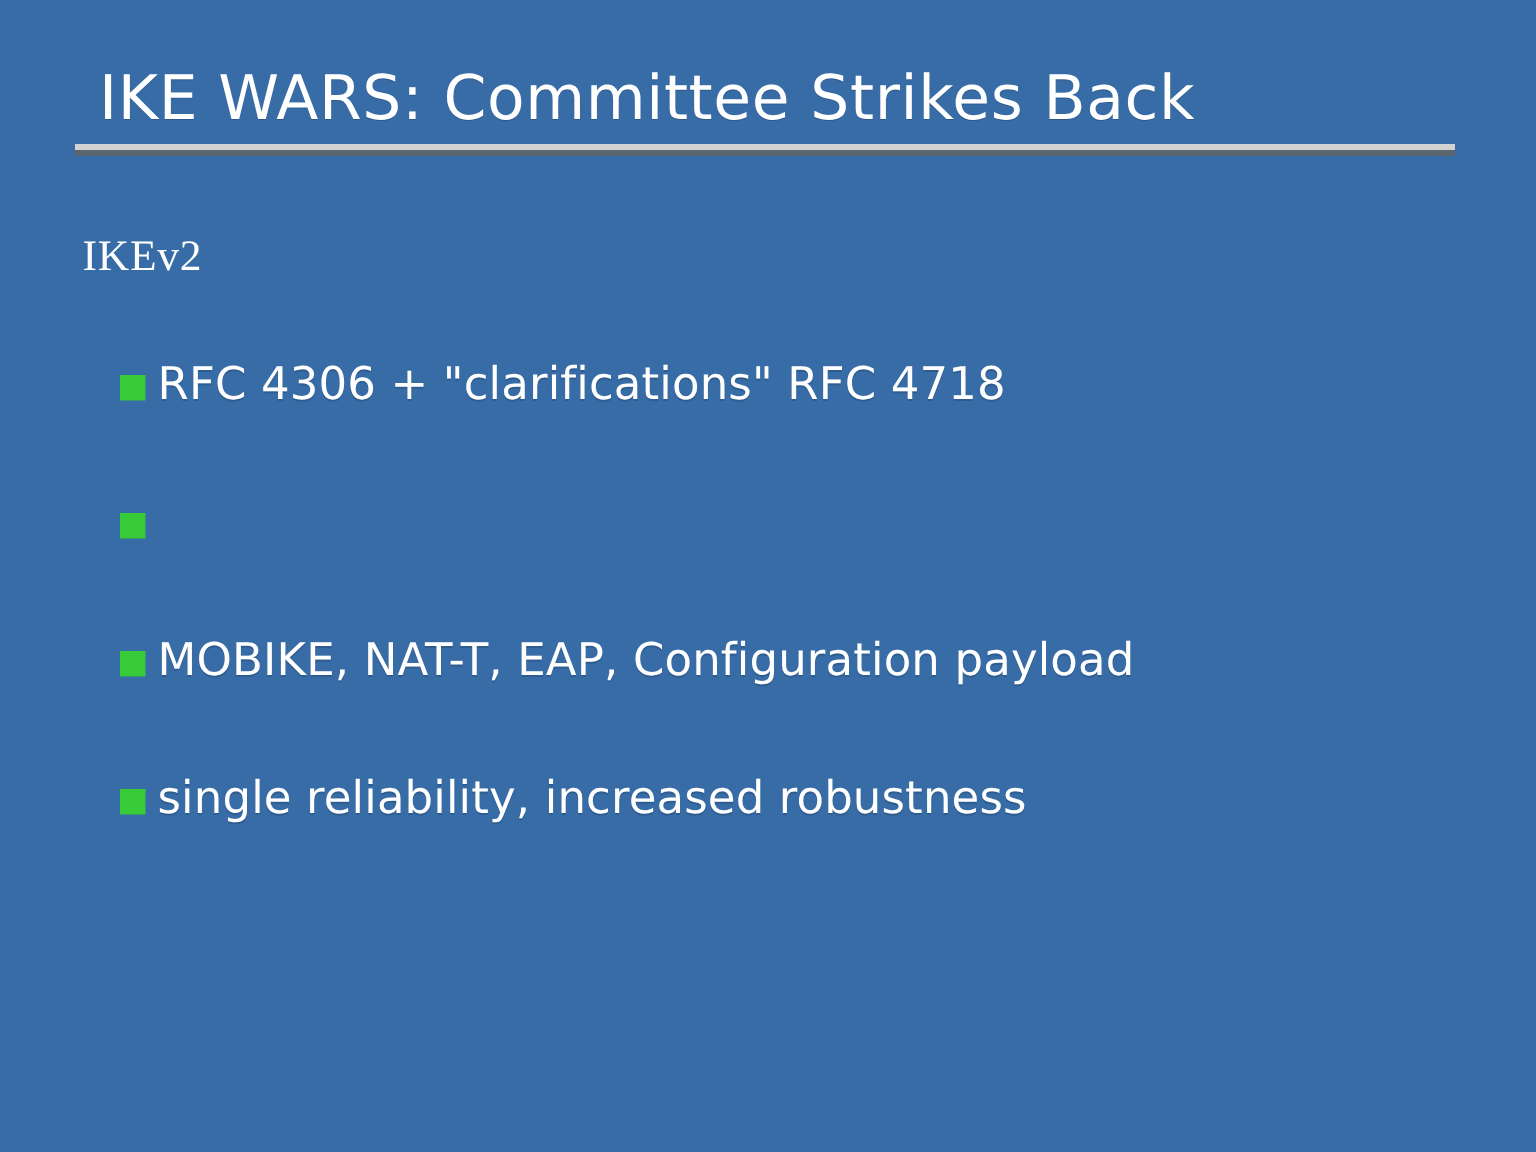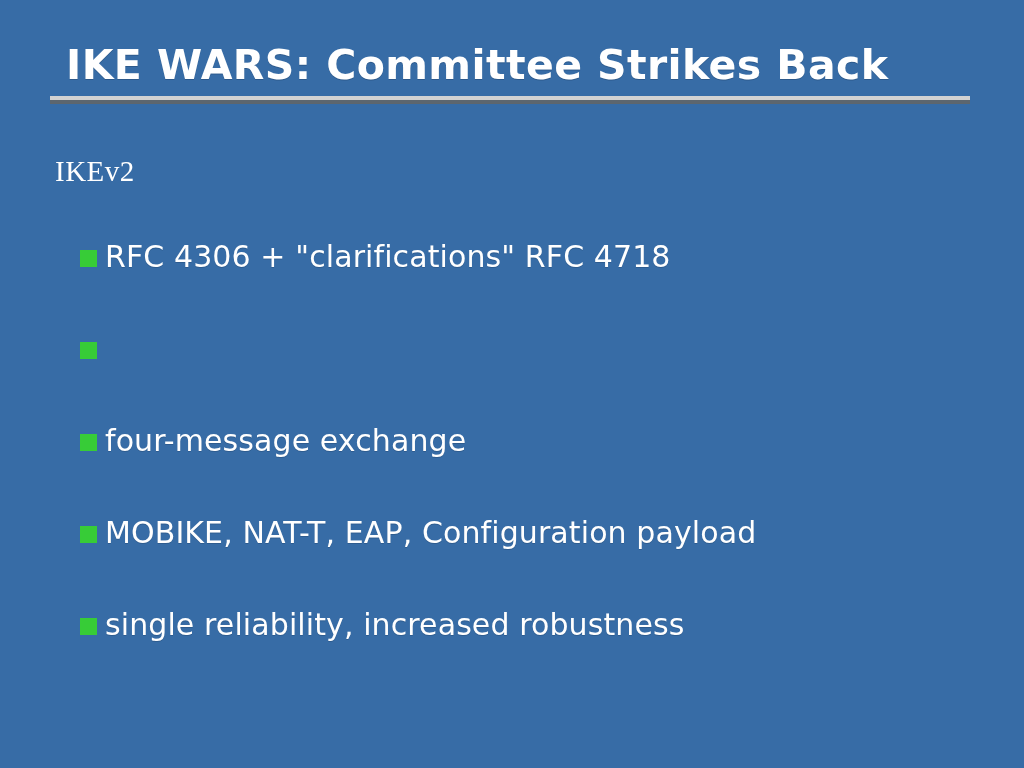--- a/index.html
+++ b/index.html
@@ -26,21 +26,21 @@
   .title-block {
     position: absolute;
     left: 50px;
     top: 40px;
     width: 924px;
   }
   .slide-title {
     font-family: "DejaVu Sans", "Liberation Sans", sans-serif;
     font-size: 41px;
     line-height: 50px;
-    font-weight: 700;
+    font-weight: 400;
     color: #FFFFFF;
     letter-spacing: 0.4px;
     white-space: nowrap;
     padding-left: 16px;
     text-shadow: 0 1px 0 rgba(25,55,90,0.35);
   }
   .title-rule {
     position: absolute;
     left: 0px;
     top: 56px;
@@ -125,24 +125,20 @@
 
     <div class="bullet-item">
       <span class="bullet-marker" style="background: rgb(55, 204, 55);"></span>
       <span class="bullet-text">RFC 4306 + "clarifications" RFC 4718</span>
     </div>
 
     <div class="bullet-item">
       <span class="bullet-marker" style="background: rgb(55, 204, 55);"></span>
     </div>
 
-    <div class="bullet-item">
-      <span class="bullet-marker" style="background: rgb(55, 204, 55);"></span>
-      <span class="bullet-text">four-message exchange</span>
-    </div>
 
     <div class="bullet-item">
       <span class="bullet-marker" style="background: rgb(55, 204, 55);"></span>
       <span class="bullet-text">MOBIKE, NAT-T, EAP, Configuration payload</span>
     </div>
 
     <div class="bullet-item">
       <span class="bullet-marker" style="background: rgb(55, 204, 55);"></span>
       <span class="bullet-text">single reliability, increased robustness</span>
     </div>

